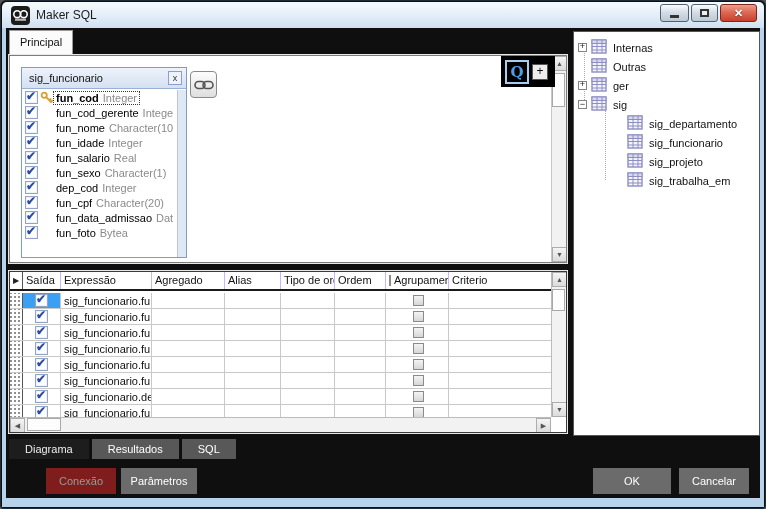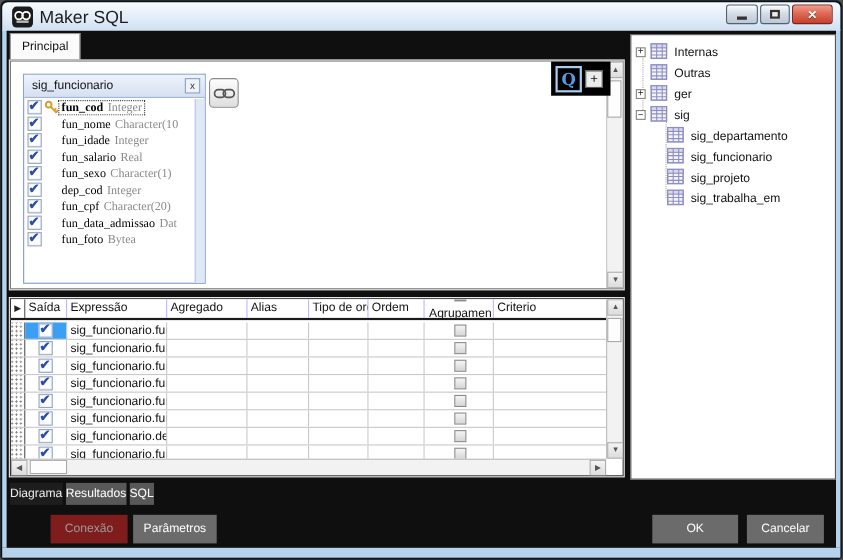--- a/index.html
+++ b/index.html
@@ -17,21 +17,21 @@
   .aero-bottom{ left:1px; right:1px; bottom:1px; height:9px;}
   
   .titlebar{
     position:absolute; left:1px; top:1px; right:1px; height:26px;
     background:linear-gradient(#f6fafd,#e2edf8 55%,#cfe0f1);
     border-radius:5px 5px 0 0; z-index:6;
   }
   .app-icon{ position:absolute; left:9px; top:4px; width:19px; height:19px;
     background:#1b1b1b; border-radius:4px; }
   .app-icon svg{ display:block; }
-  .title-text{ position:absolute; left:34px; top:6px; font-size:16px; color:#1c1c1c; }
+  .title-text{ position:absolute; left:34px; top:6px; font-size:12px; color:#1c1c1c; }
   .win-btns{ position:absolute; right:7px; top:2px; display:flex; gap:2px; }
   .wbtn{ height:18px; border:1px solid #53616f; border-radius:3px;
     background:linear-gradient(#fbfdfe,#d4dde6 45%,#bcc8d4);
     display:flex; align-items:center; justify-content:center; cursor:default; }
   .wbtn.min{ width:29px;} .wbtn.max{ width:27px;}
   .wbtn.close{ width:37px; background:linear-gradient(#f09c8b,#dd6a55 45%,#c8402c);
     border-color:#7e2619; color:#fff; }
   .glyph-min{ width:9px; height:3px; background:#333; margin-top:7px; }
   .glyph-max{ width:9px; height:8px; border:2px solid #333; background:#eee;}
   .glyph-close{ font-size:11px; font-weight:bold; color:#fff; text-shadow:0 1px 1px rgba(0,0,0,.5);}
@@ -47,21 +47,21 @@
   .diagram-panel{ left:8px; top:54px; width:558px; height:208px; overflow:hidden;}
   .grid-panel{ left:8px; top:270px; width:558px; height:162px; overflow:hidden; border-color:#3a3a3a;}
   
   .table-card{ position:absolute; left:11px; top:11px; width:166px; height:191px;
     border:1px solid #7d9cc8; background:#fff; }
   .card-header{ height:21px; background:linear-gradient(#eef3fb,#d5e0f2);
     border-bottom:1px solid #9ab0d4; line-height:20px; padding-left:7px; position:relative;}
   .card-close{ position:absolute; right:4px; top:3px; width:14px; height:14px;
     background:#eef2fa; border:1px solid #8aa0c6; font-size:9px; line-height:12px;
     text-align:center; color:#333; }
-  .card-body{ position:absolute; top:22px; left:0; right:9px; bottom:0; overflow:hidden;font-family:Liberation Serif, serif;}
+  .card-body{ position:absolute; top:22px; left:0; right:9px; bottom:0; overflow:hidden;}
   .card-scroll{ position:absolute; top:22px; right:0; width:9px; bottom:0;
     background:#dfe8f5; border-left:1px solid #b6c6e0;}
   .field-row{ height:15px; display:flex; align-items:center; padding-left:3px;
     white-space:nowrap; overflow:hidden;}
   .key-slot{ width:14px; height:13px; flex:0 0 14px; margin-left:2px; }
   .field-text{ padding:0 2px; }
   .field-row.focused .field-text{ outline:1px dotted #333; }
   .fname{ color:#000; } .field-row.pk .fname{ font-weight:bold; }
   .ftype{ color:#8a8a8a; margin-left:4px;}
   
@@ -98,44 +98,44 @@
   .grow{ display:flex; height:16px; border-bottom:1px solid #c9c9c9;}
   .gc{ border-right:1px solid #c9c9c9; overflow:hidden; white-space:nowrap;
     display:flex; align-items:center; flex:0 0 auto; padding-left:3px;}
   .c-ind{ width:13px; padding:0; border-right:1px solid #555;
     background-image:radial-gradient(circle, #909090 0.8px, transparent 1px);
     background-size:4px 4px; background-position:3px 2px;}
   .gh.c-ind{ background-image:none; color:#222; font-size:8px; line-height:17px; padding-left:3px;}
   .c-saida{ width:38px; justify-content:center; padding:0;}
   .gh.c-saida{ padding-left:3px; justify-content:flex-start;}
   .c-expr{ width:91px;} .c-agg{ width:73px;} .c-alias{ width:56px;}
-  .c-tipo{ width:54px;} .c-ordem{ width:51px;} .c-grp{ width:63px; justify-content:center;flex-direction:column;}
+  .c-tipo{ width:54px;} .c-ordem{ width:51px;} .c-grp{ width:63px; justify-content:center;}
   .gh.c-grp{ justify-content:flex-start; display:flex; align-items:center; gap:3px; padding-left:3px;}
   .c-crit{ width:102px; border-right:none;}
   .grow .c-saida.selected{ background:#3ba0f4;}
   .grid-vscroll{ right:0; top:0; bottom:15px; border-left:1px solid #bbb;}
   .grid-hscroll{ left:0; bottom:0; width:541px; border-top:1px solid #bbb;}
   
   .tree-panel{ position:absolute; left:572px; top:30px; width:187px; height:405px;
     background:#fff; border:1px solid #555; overflow:hidden; z-index:4;}
   .tree-inner{ position:relative; padding-top:6px;}
   .tree-item{ height:19px; display:flex; align-items:center; position:relative;}
-  .tree-item.lv0{ padding-left:4px;} .tree-item.lv1{ padding-left:19px;}
+  .tree-item.lv0{ padding-left:4px;} .tree-item.lv1{ padding-left:40px;}
   .expander{ width:9px; height:9px; border:1px solid #848484; background:#fff;
     margin-right:4px; flex:0 0 9px; position:relative; z-index:2;}
   .expander::after{ position:absolute; left:0px; top:-3px; font-size:9px; color:#222; width:7px; text-align:center;}
   .expander.collapsed::after{ content:"+";}
   .expander.expanded::after{ content:"−"; top:-2px;}
   .expander.none{ visibility:hidden;}
   .titem-icon{ margin-right:6px; flex:0 0 16px; }
   .titem-label{ color:#111; }
   .tline{ position:absolute; border-color:#aaa !important; z-index:1;}
   
   .bottom-tabs{ position:absolute; left:8px; top:438px; display:flex; gap:3px; z-index:4;}
-  .btab{ height:20px; padding:0 0; line-height:20px; color:#fff; background:#585858;}
+  .btab{ height:20px; padding:0 16px; line-height:20px; color:#fff; background:#585858;}
   .btab.active{ background:#1d1d1d; color:#ededed;}
   .btn{ position:absolute; top:467px; height:26px; border:none; font-size:11px;
     font-family:"Liberation Sans", sans-serif; text-align:center; line-height:26px; z-index:4;}
   .btn-gray{ background:#6b6b6b; color:#fff;}
   .btn-disabled{ background:#7f1d1d; color:#9a9a9a;}
   #btn-conexao{ left:45px; width:70px;}
   #btn-parametros{ left:120px; width:76px;}
   #btn-ok{ left:592px; width:78px;}
   #btn-cancelar{ left:678px; width:70px;}
 </style>
@@ -181,20 +181,30 @@
       <div class="card-body" id="card-fields">
           <div class="field-row pk focused">
     <span class="cb checked"></span>
     <span class="key-slot">
       <svg width="14" height="13" viewBox="0 0 14 13">
         <circle cx="4.2" cy="4.2" r="2.6" fill="none" stroke="#d99f2b" stroke-width="1.8"></circle>
         <path d="M6.2 6.2 L11.5 11.5 M9.3 9.3 l1.8-1.8 M11 11 l1.8-1.8" stroke="#d99f2b" stroke-width="1.8" fill="none"></path>
       </svg>
     </span>
     <span class="field-text"><span class="fname">fun_cod</span><span class="ftype">Integer</span></span>
+  </div>
+          <div class="field-row">
+    <span class="cb checked"></span>
+    <span class="key-slot">
+      <svg width="14" height="13" viewBox="0 0 14 13" style="visibility: hidden;">
+        <circle cx="4.2" cy="4.2" r="2.6" fill="none" stroke="#d99f2b" stroke-width="1.8"></circle>
+        <path d="M6.2 6.2 L11.5 11.5 M9.3 9.3 l1.8-1.8 M11 11 l1.8-1.8" stroke="#d99f2b" stroke-width="1.8" fill="none"></path>
+      </svg>
+    </span>
+    <span class="field-text"><span class="fname">fun_cod_gerente</span><span class="ftype">Intege</span></span>
   </div>
           <div class="field-row">
     <span class="cb checked"></span>
     <span class="key-slot">
       <svg width="14" height="13" viewBox="0 0 14 13" style="visibility: hidden;">
         <circle cx="4.2" cy="4.2" r="2.6" fill="none" stroke="#d99f2b" stroke-width="1.8"></circle>
         <path d="M6.2 6.2 L11.5 11.5 M9.3 9.3 l1.8-1.8 M11 11 l1.8-1.8" stroke="#d99f2b" stroke-width="1.8" fill="none"></path>
       </svg>
     </span>
     <span class="field-text"><span class="fname">fun_nome</span><span class="ftype">Character(10</span></span>

